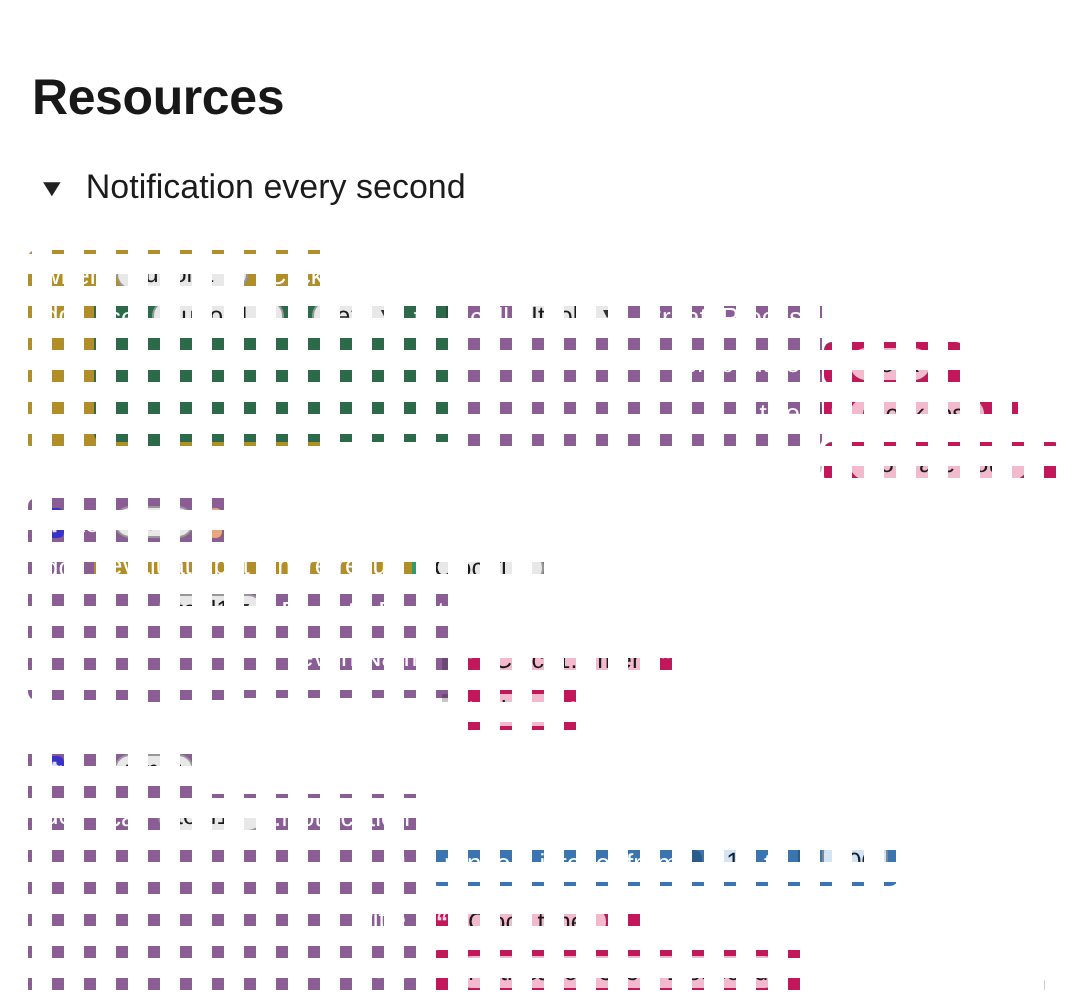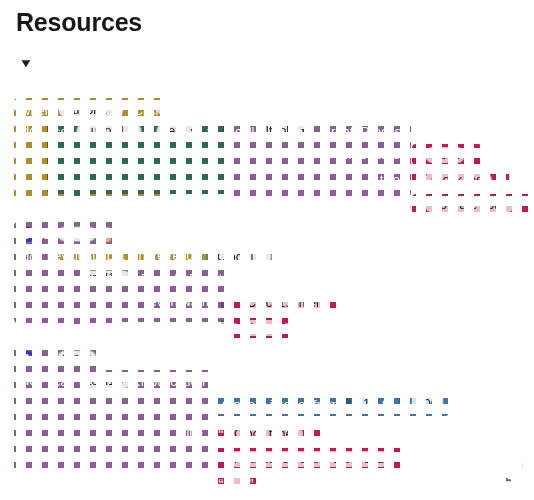--- a/index.html
+++ b/index.html
@@ -8,20 +8,21 @@
     margin: 0; padding: 0;
     width: 534px; height: 500px;
     background: #ffffff;
     font-family: "Liberation Sans", sans-serif;
     overflow: hidden;
   }
   #page {
     position: relative;
     width: 534px; height: 459px;
     background: #ffffff;
+    margin-top: 27px;
   }
 
   
   .page-title {
     position: absolute;
     left: 16px; top: 8px;
     font-size: 25px;
     font-weight: bold;
     color: #181818;
     letter-spacing: -0.2px;
@@ -204,20 +205,21 @@
 </style>
 </head>
 <body>
 
 <div id="page">
 
   <div class="page-title">Resources</div>
 
   <div class="section-head">
     <span class="caret">▼</span>
+    <span class="section-title">Notification every second</span>
   </div>
 
   <div id="canvas">
 
     <div class="blk" style="left:0px; top:0px;">
 
       <div class="body c-event" style="width:152px; height:101px; border-radius:4px 4px 4px 4px;">
         <div class="hdr" style="padding-top:4px;">
           <span class="lbl">when</span>
           <span class="field">

